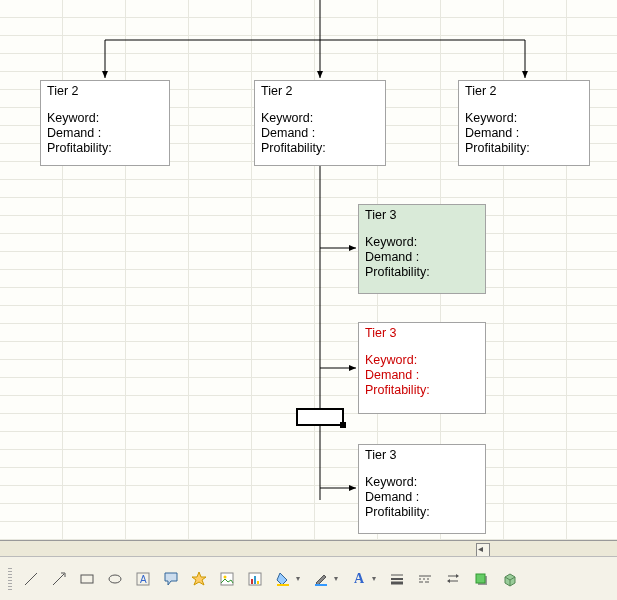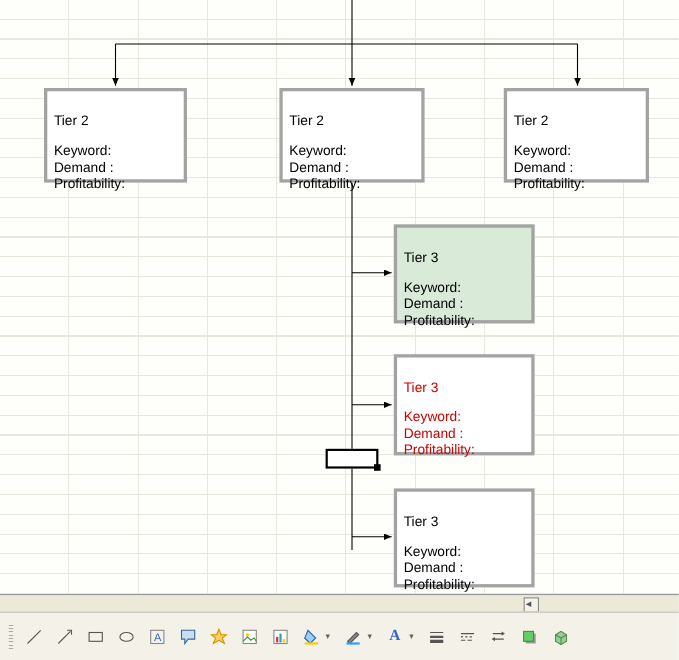--- a/index.html
+++ b/index.html
@@ -2,21 +2,21 @@
 <html><head>
 <meta charset="utf-8">
 <style>
   html,body{margin:0;padding:0;width:617px;height:600px;font-family:Arial,Helvetica,sans-serif;font-size:12px;background:#fff;color:#000;overflow:hidden}
   .sheet{position:absolute;left:0;top:0;width:617px;height:540px;background:#fefefa}
   .sheet::before{content:"";position:absolute;inset:0;
     background-image:
       repeating-linear-gradient(to bottom, transparent 0, transparent 17px, #d8d8cc 17px, #d8d8cc 18px),
       repeating-linear-gradient(to right, transparent 0, transparent 62px, #d8d8cc 62px, #d8d8cc 63px);
     opacity:.6}
-  .node{position:absolute;border:3px solid #a3a3a3;background:#fff;padding:20px 6px;box-sizing:border-box;line-height:15px;font-size:12.5px}
+  .node{position:absolute;border:1px solid #a3a3a3;background:#fff;padding:3px 6px;box-sizing:border-box;line-height:15px;font-size:12.5px}
   .node .gap{height:12px}
   .green{background:#d9ead8}
   .red{color:#c00}
   .sel{position:absolute;border:2px solid #000;background:#fff;width:44px;height:14px}
   .sel::after{content:"";position:absolute;right:-4px;bottom:-4px;width:6px;height:6px;background:#000}
   svg.conn{position:absolute;left:0;top:0;width:617px;height:540px;pointer-events:none}
   .scroll{position:absolute;left:0;top:540px;width:617px;height:16px;background:#ece9d8;border-top:1px solid #999}
   .scroll .thumb{position:absolute;left:476px;top:2px;width:12px;height:12px;background:#f5f3e9;border:1px solid #888}
   .scroll .thumb::before{content:"◂";position:absolute;left:1px;top:-1px;font-size:10px;color:#555}
   .toolbar{position:absolute;left:0;top:556px;width:617px;height:44px;background:#f4f2e8;border-top:1px solid #bbb;display:flex;align-items:center;gap:6px;padding:0 8px;box-sizing:border-box}

